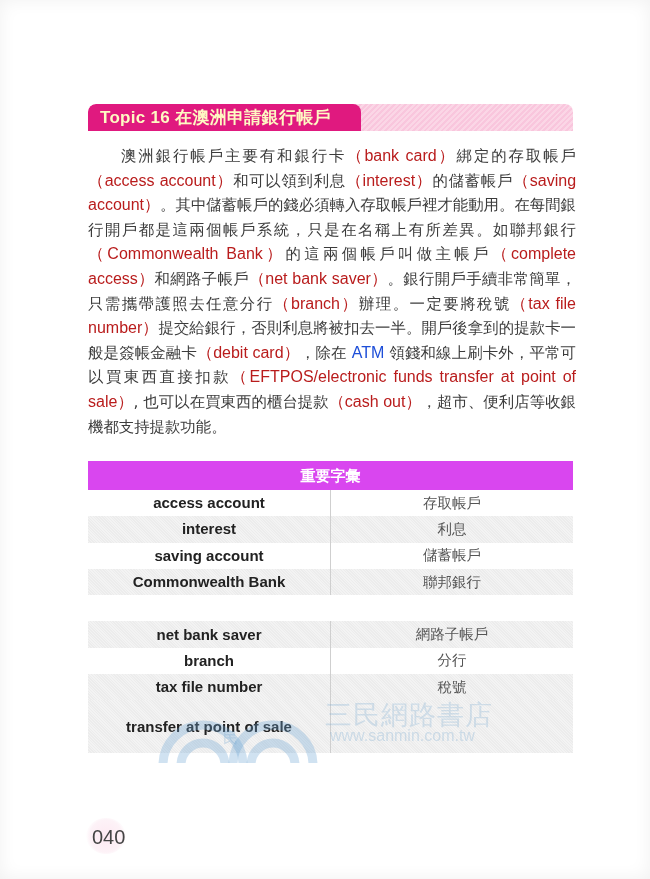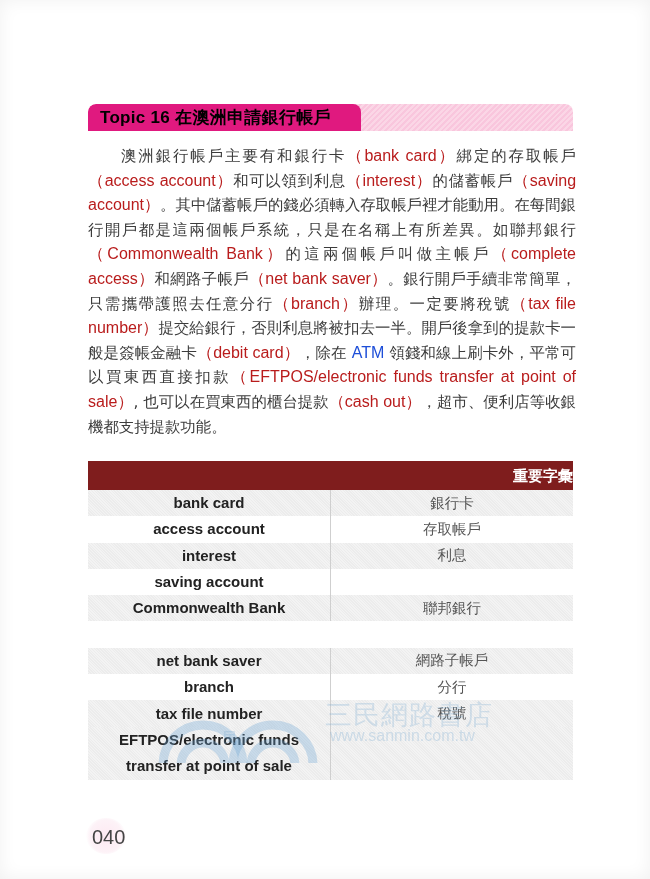--- a/index.html
+++ b/index.html
@@ -14,38 +14,38 @@
     }
     .topic-bar {
       position: absolute; left: 88px; top: 104px; width: 485px; height: 27px;
       border-radius: 8px 8px 0 0;
       background: repeating-linear-gradient(135deg, #f9c6dd 0px, #f9c6dd 2px, #fbd6e6 2px, #fbd6e6 4px);
       overflow: hidden;
     }
     .topic-title {
       position: absolute; left: 0; top: 0; height: 27px; width: 273px;
       background: #e0197f; border-radius: 8px 8px 0 0;
-      color: #000000; font-family: "Liberation Sans", sans-serif; font-weight: bold;
+      color: #fef9c3; font-family: "Liberation Sans", sans-serif; font-weight: bold;
       font-size: 17px; line-height: 28px; padding-left: 12px; box-sizing: border-box;
       letter-spacing: 0.3px;
     }
     .body-text {
       position: absolute; left: 88px; top: 144px; width: 488px;
       font-size: 15.4px; line-height: 24.6px; color: #3c3c3c;
       text-align: justify; text-align-last: left;
       font-family: "DejaVu Sans", sans-serif;
     }
     .body-text .indent { display: inline-block; width: 31px; }
     .body-text .term { color: #b91c1c; font-family: "Liberation Sans", sans-serif; font-size: 16px; }
     .body-text .plain-en { color: #1d4ed8; font-family: "Liberation Sans", sans-serif; font-size: 16px; }
     .vocab-table {
       position: absolute; left: 88px; top: 461px; width: 485px;
     }
     .vocab-header {
-      height: 29px; background: #7f1d1d; color: #ffffff; text-align: right;
+      height: 29px; background: #d946ef; color: #ffffff; text-align: center;
       font-weight: bold; font-size: 15px; line-height: 30px;
     }
     .vocab-row {
       display: flex; height: 26.3px; position: relative;
     }
     .vocab-row.alt { background: repeating-linear-gradient(45deg, #ececec 0px, #ececec 1px, #f3f3f3 1px, #f3f3f3 2px); }
     .vocab-row.tall { height: 53px; }
     .cell-en {
       width: 243px; text-align: center; font-family: "Liberation Sans", sans-serif; font-weight: bold;
       font-size: 15px; color: #222222; display: flex; align-items: center; justify-content: center;
@@ -88,34 +88,31 @@
 <div class="page-shadow"></div>
 
 <div class="topic-bar">
   <div class="topic-title">Topic 16 在澳洲申請銀行帳戶</div>
 </div>
 
 <div class="body-text"><span class="indent"></span><span>澳洲銀行帳戶主要有和銀行卡</span><span class="term">（bank card）</span><span>綁定的存取帳戶</span><span class="term">（access account）</span><span>和可以領到利息</span><span class="term">（interest）</span><span>的儲蓄帳戶</span><span class="term">（saving account）</span><span>。其中儲蓄帳戶的錢必須轉入存取帳戶裡才能動用。在每間銀行開戶都是這兩個帳戶系統，只是在名稱上有所差異。如聯邦銀行</span><span class="term">（Commonwealth Bank）</span><span>的這兩個帳戶叫做主帳戶</span><span class="term">（complete access）</span><span>和網路子帳戶</span><span class="term">（net bank saver）</span><span>。銀行開戶手續非常簡單，只需攜帶護照去任意分行</span><span class="term">（branch）</span><span>辦理。一定要將稅號</span><span class="term">（tax file number）</span><span>提交給銀行，否則利息將被扣去一半。開戶後拿到的提款卡一般是簽帳金融卡</span><span class="term">（debit card）</span><span>，除在</span> <span class="plain-en">ATM</span> <span>領錢和線上刷卡外，平常可以買東西直接扣款</span><span class="term">（EFTPOS/electronic funds transfer at point of sale）</span><span>, 也可以在買東西的櫃台提款</span><span class="term">（cash out）</span><span>，超市、便利店等收銀機都支持提款功能。</span></div>
 
 <div class="vocab-table">
   <div class="vocab-header">重要字彙</div>
-  <div class="vocab-row alt">
-    <div class="cell-en">bank card</div>
-    <div class="cell-zh">銀行卡</div>
-  </div>
   <div class="vocab-row">
     <div class="cell-en">access account</div>
     <div class="cell-zh">存取帳戶</div>
   </div>
   <div class="vocab-row alt">
     <div class="cell-en">interest</div>
     <div class="cell-zh">利息</div>
   </div>
   <div class="vocab-row">
     <div class="cell-en">saving account</div>
+    <div class="cell-zh">儲蓄帳戶</div>
   </div>
   <div class="vocab-row alt">
     <div class="cell-en">Commonwealth Bank</div>
     <div class="cell-zh">聯邦銀行</div>
   </div>
   <div class="vocab-row">
   </div>
   <div class="vocab-row alt">
     <div class="cell-en">net bank saver</div>
     <div class="cell-zh">網路子帳戶</div>
@@ -123,21 +120,20 @@
   <div class="vocab-row">
     <div class="cell-en">branch</div>
     <div class="cell-zh">分行</div>
   </div>
   <div class="vocab-row alt">
     <div class="cell-en">tax file number</div>
     <div class="cell-zh">稅號</div>
   </div>
   <div class="vocab-row alt tall">
     <div class="cell-en">
-      <span>EFTPOS/electronic funds</span>
       <span>transfer at point of sale</span>
     </div>
   </div>
 </div>
 
 <div class="watermark">
   <div class="arcs">
     <svg width="165" height="60" viewBox="0 0 165 60">
       <g fill="none" stroke="rgba(110,165,210,0.32)" stroke-width="9">
         <path d="M8 62 A 40 40 0 0 1 88 62"></path>

